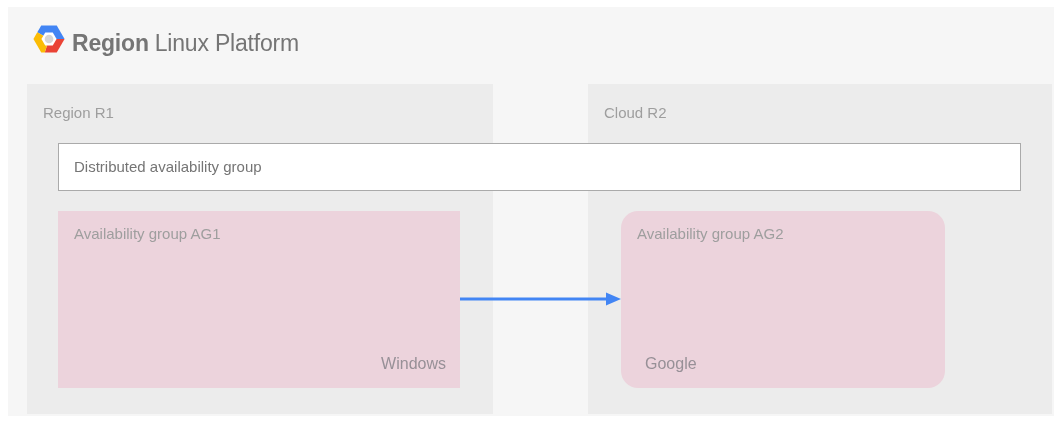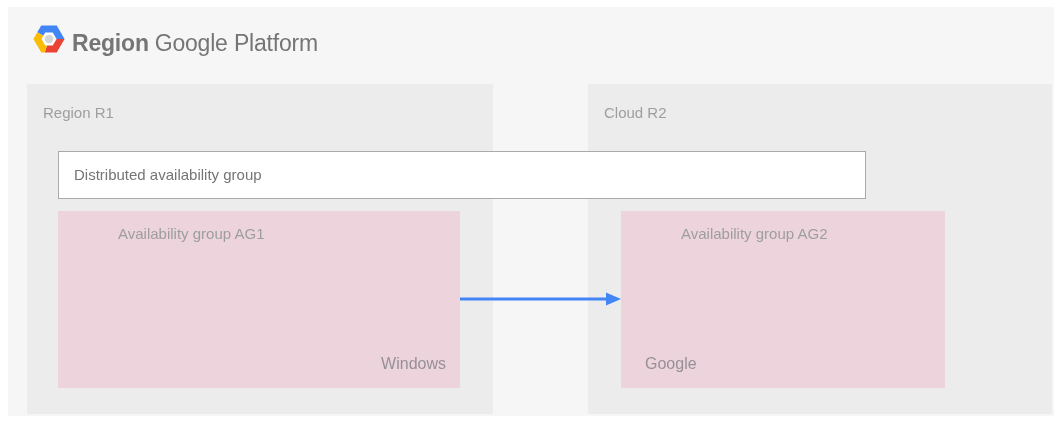--- a/index.html
+++ b/index.html
@@ -40,49 +40,48 @@
   .region-r1 { left: 19px; width: 466px; }
   .region-r2 { left: 580px; width: 464px; }
   .region-label {
     position: absolute;
     left: 16px; top: 20px;
     font-size: 15px;
     color: var(--label-gray, #9e9e9e);
   }
   .dag-box {
     position: absolute;
-    left: 50px; top: 144px;
-    width: 808px; height: 48px;
+    left: 50px; top: 136px;
+    width: 963px; height: 48px;
     background: #ffffff;
     border: 1px solid var(--box-border, #aaaaaa);
     z-index: 3;
   }
   .dag-label {
     position: absolute;
     left: 15px; top: 0;
     line-height: 46px;
     font-size: 15px;
     color: var(--dag-gray, #757575);
     white-space: nowrap;
   }
   .ag-box {
     position: absolute;
     top: 204px; height: 177px;
     background: var(--group-pink, #ecd3dc);
     z-index: 2;
   }
   .ag1 { left: 50px; width: 402px; }
-  .ag2 { left: 613px; width: 324px; }
+  .ag2 { left: 613px; width: 324px; border-radius: 17px; }
   .ag-label {
     position: absolute;
     left: 16px; top: 14px;
     font-size: 15px;
     color: var(--label-gray, #9e9e9e);
     white-space: nowrap;
-    margin-left: 44px;
   }
   .os-label {
     position: absolute;
     bottom: 15px;
     font-size: 16px;
     color: var(--os-gray, #979097);
     white-space: nowrap;
   }
   .os-windows { right: 14px; }
   .os-linux { left: 24px; }
@@ -99,21 +98,21 @@
 
   <div>
     <svg class="gcp-logo" viewBox="0 0 36 32" aria-hidden="true">
       <polygon points="5.6,8.9 9.8,1.8 26.2,1.8 34.5,16 18,16" fill="var(--logo-blue,#4285f4)"></polygon>
       <polygon points="34.5,16 26.2,30.2 13.5,30.2 18,16" fill="var(--logo-red,#ea4335)"></polygon>
       <polygon points="5.6,8.9 18,16 13.5,30.2 9.8,30.2 1.5,16" fill="var(--logo-yellow,#fbbc05)"></polygon>
       <polygon points="10,16 14,9.1 22,9.1 26,16 22,22.9 14,22.9" fill="#ffffff"></polygon>
       <circle cx="18" cy="16" r="4.6" fill="var(--logo-circle-gray,#d6d6d6)"></circle>
     </svg>
     <div class="brand">
-      <span class="g">Region</span><span class="rest">Google Platform</span>
+      <span class="g">Region</span><span class="rest">Linux Platform</span>
     </div>
   </div>
 
   <div class="region region-r1">
     <div class="region-label">Region R1</div>
   </div>
 
   <div class="region region-r2">
     <div class="region-label">Cloud R2</div>
   </div>

